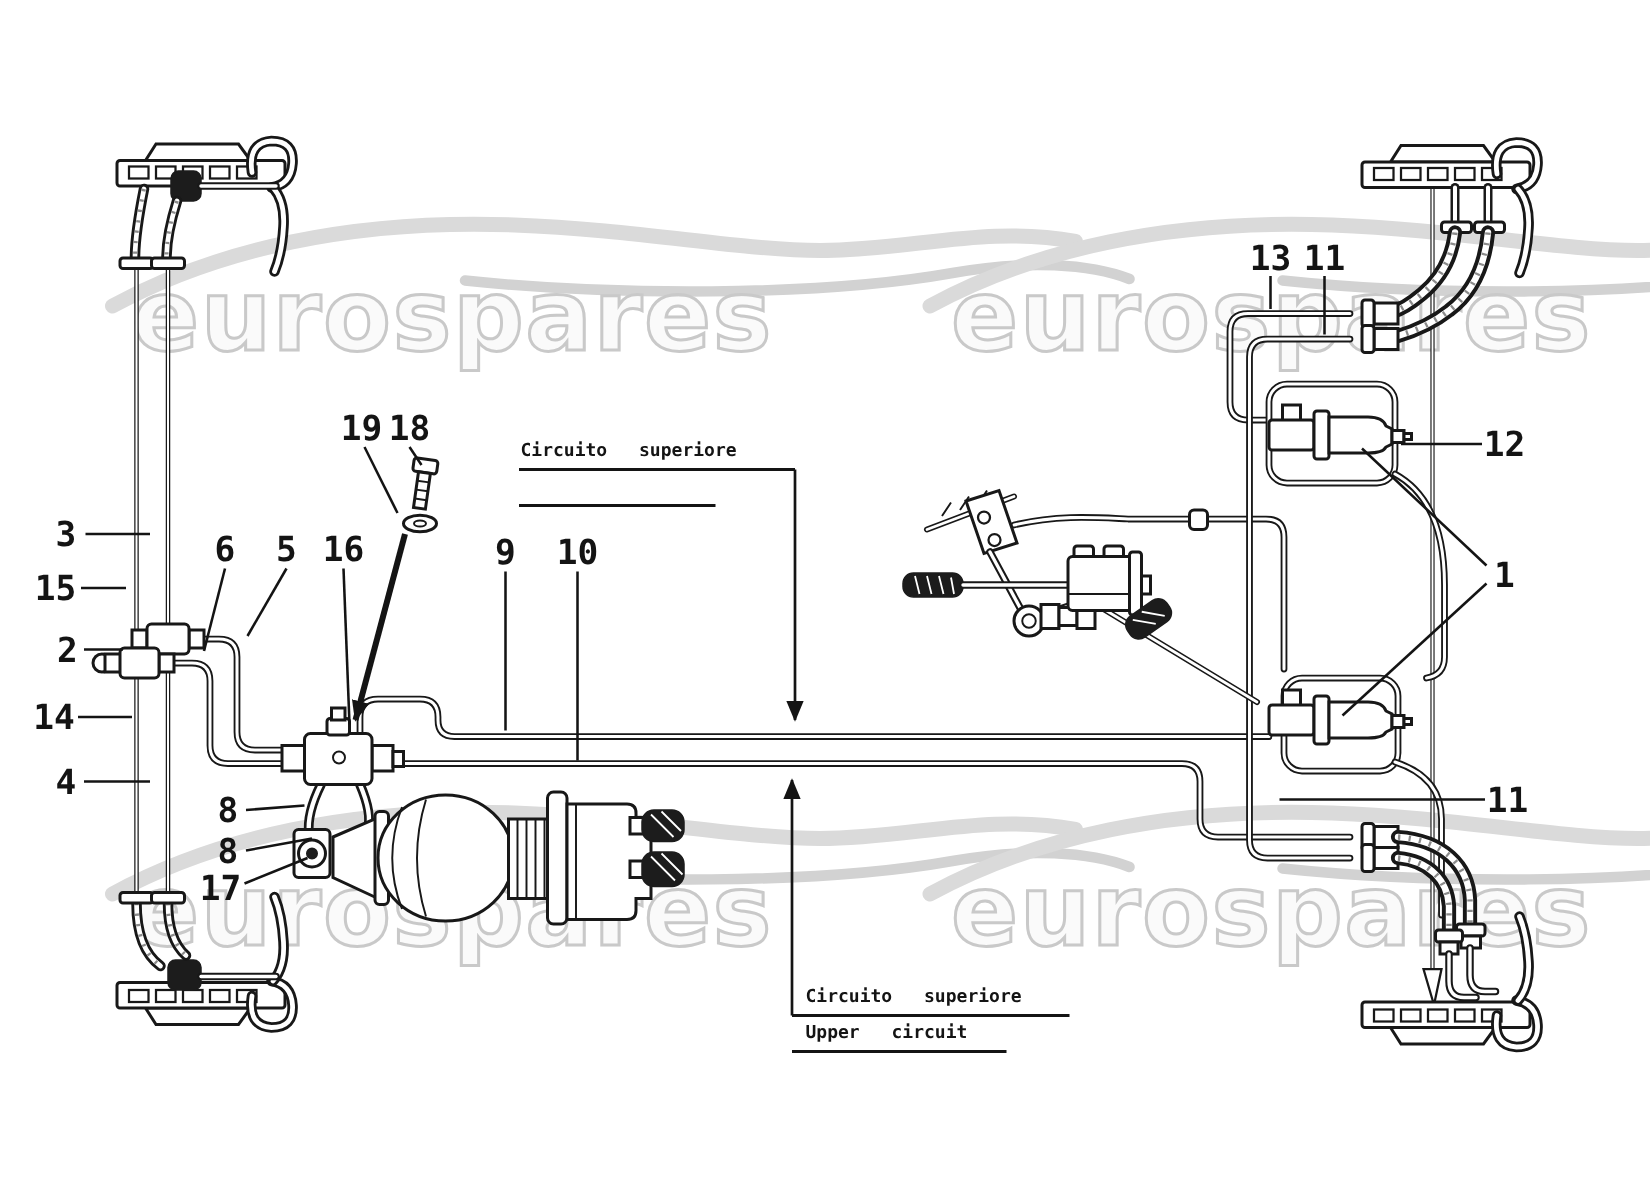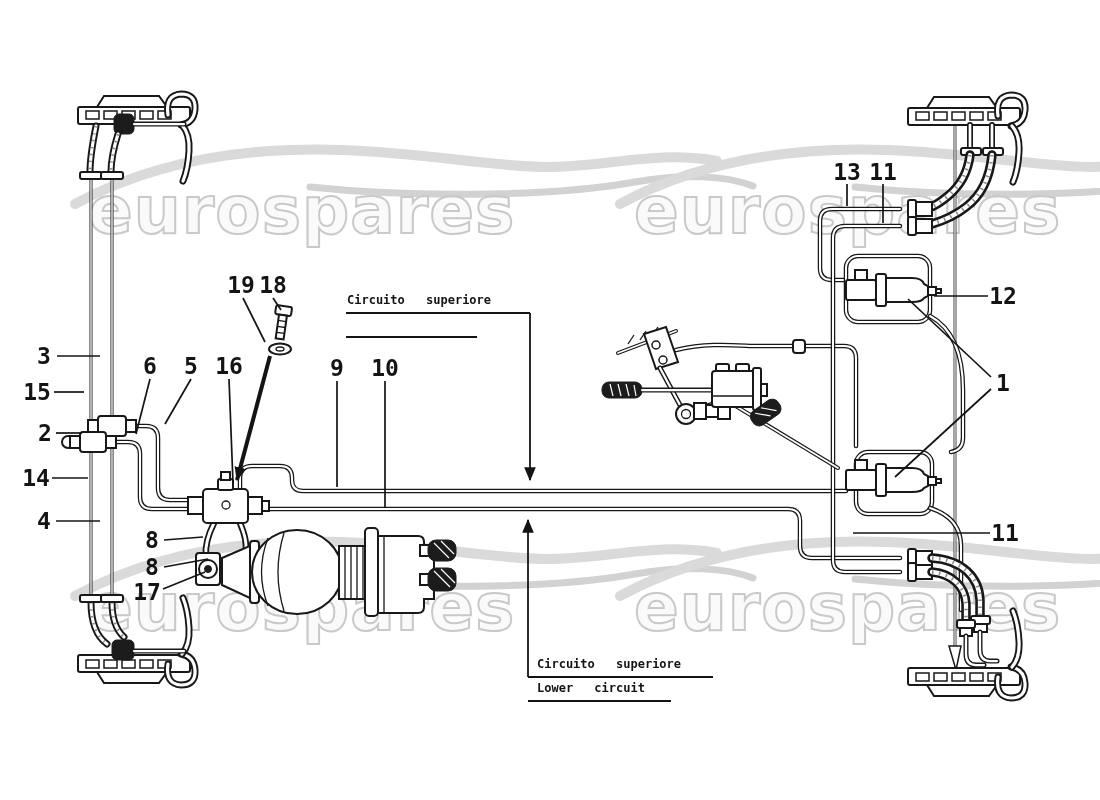--- a/index.html
+++ b/index.html
@@ -340,15 +340,15 @@
         <polyline points="990,533 853,533" class="leader" stroke-width="1.7"></polyline>
         <text x="1005" y="541" class="plabel">11</text>
       </g>
 </svg>
 
 <div class="ctext" style="left:347px;top:288px">
   <div>Circuito superiore</div>
 </div>
 <div class="ctext" style="left:537px;top:652px">
   <div>Circuito superiore</div>
-  <div>Lower circuit</div>
+  <div>Upper circuit</div>
 </div>
 </div>
 
 </body></html>

